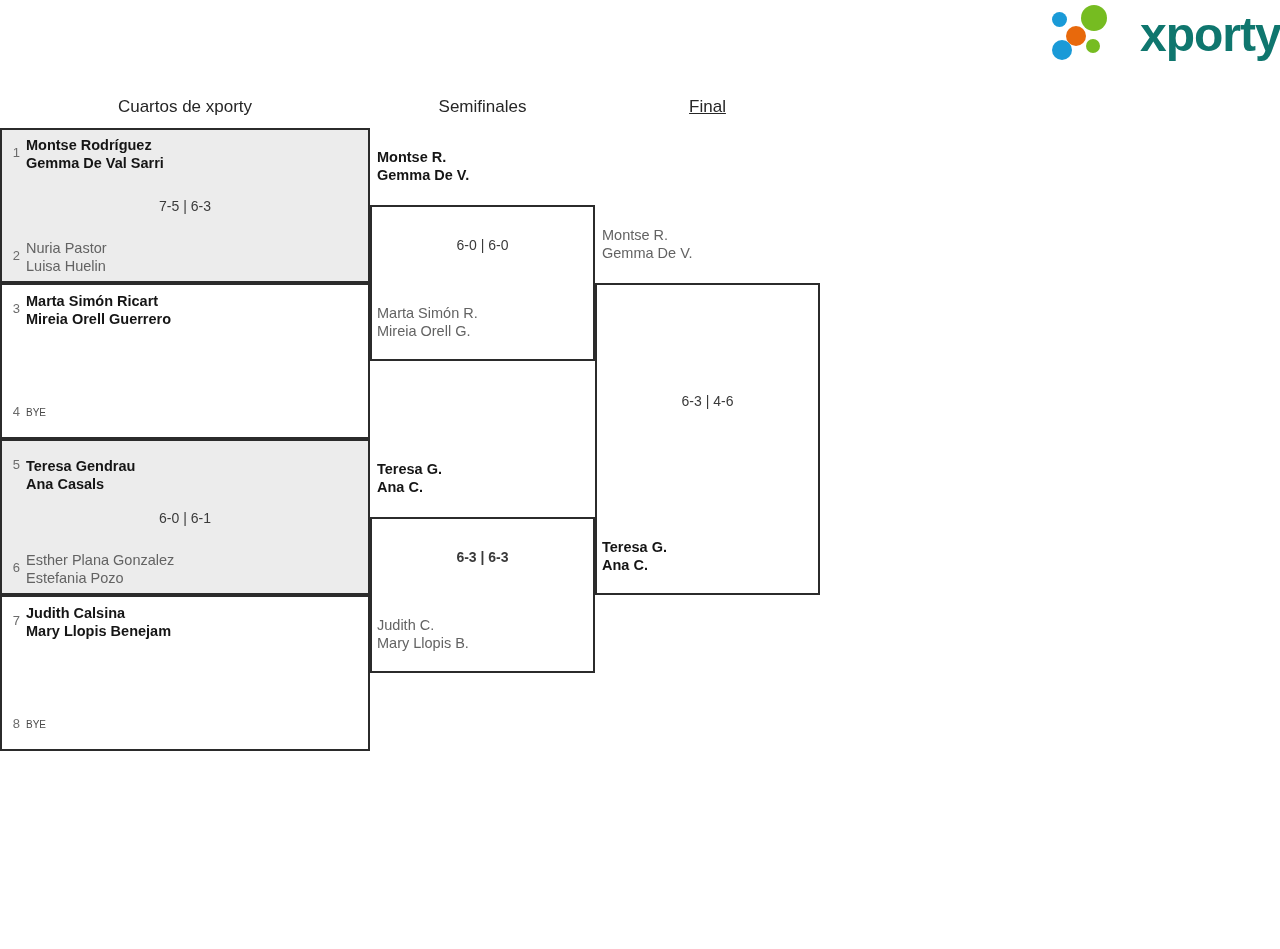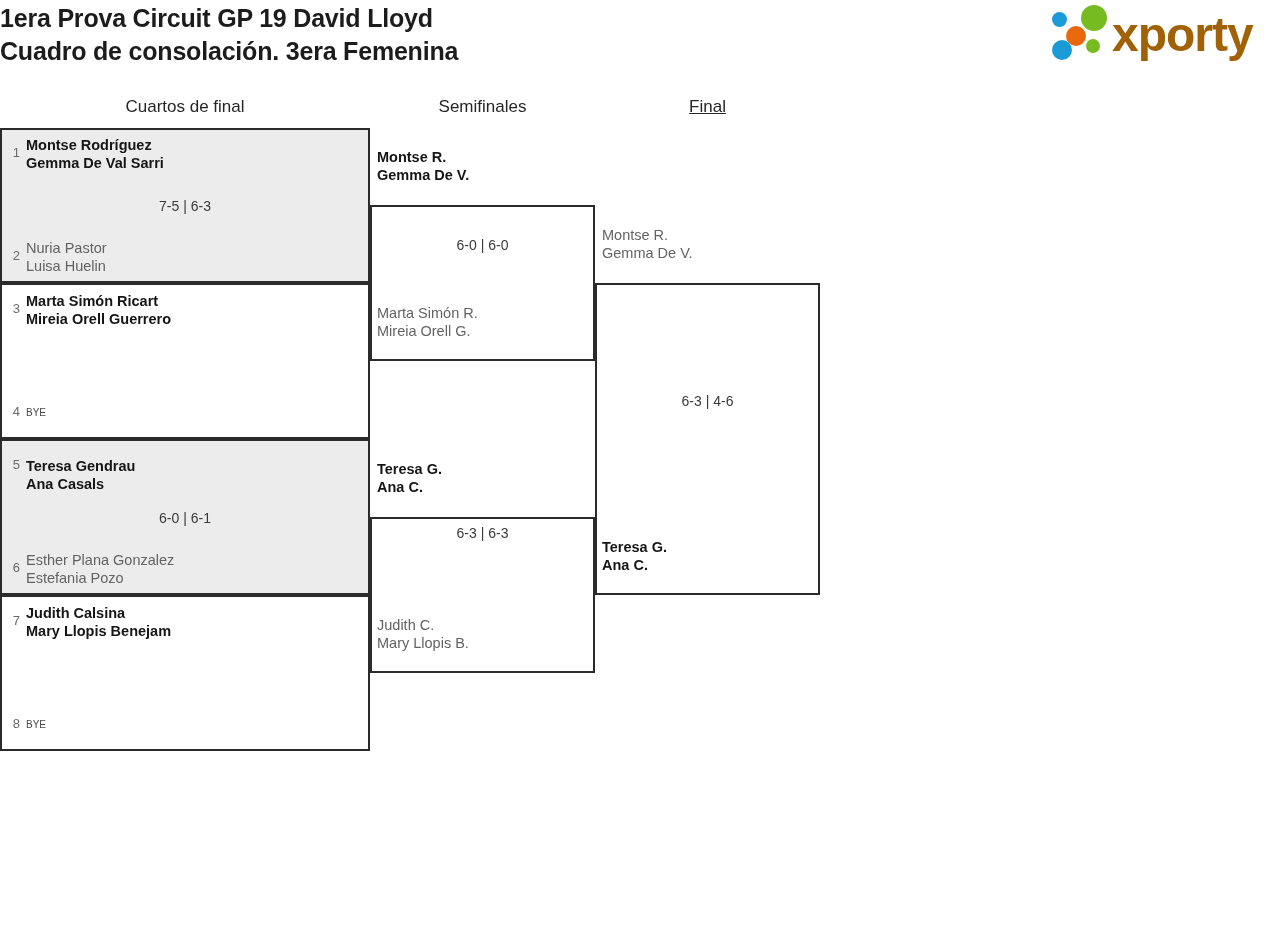--- a/index.html
+++ b/index.html
@@ -107,34 +107,32 @@
     position: absolute;
     font-size: 10px;
     color: #4a4a4a;
     line-height: 18px;
   }
 </style>
 </head>
 <body>
 
 <div id="header">
-  <div id="title">1era Prova Circuit GP 19 David Lloyd
-Cuadro de consolación. 3era Femenina</div>
 
   <div id="logo">
     <span class="logo-dot" style="left:2px; top:8px; width:15px; height:15px; background:#1a9ad7;"></span>
     <span class="logo-dot" style="left:16px; top:22px; width:20px; height:20px; background:#e8690c;"></span>
     <span class="logo-dot" style="left:31px; top:1px; width:26px; height:26px; background:#76bc21;"></span>
     <span class="logo-dot" style="left:2px; top:36px; width:20px; height:20px; background:#1a9ad7;"></span>
     <span class="logo-dot" style="left:36px; top:35px; width:14px; height:14px; background:#76bc21;"></span>
-    <span id="logo-text" style="color:#a16207;">xporty</span>
+    <span id="logo-text" style="color:#0f766e;margin-left:28px;">xporty</span>
   </div>
 </div>
 
-<div class="col-head" id="head-qf">Cuartos de final</div>
+<div class="col-head" id="head-qf">Cuartos de xporty</div>
 <div class="col-head" id="head-sf">Semifinales</div>
 <div class="col-head" id="head-f">Final</div>
 
 <div id="bracket">
 
   <div class="mbox shaded" style="left:0px; top:0px; width:370px; height:155px;"></div>
   <div class="seed" style="left:4px; top:17px;">1</div>
   <div class="team win" style="left:26px; top:8px;">Montse Rodríguez
 Gemma De Val Sarri</div>
   <div class="score" style="left:0px; top:69px; width:370px;">7-5 | 6-3</div>
@@ -170,21 +168,21 @@
   <div class="mbox" style="left:370px; top:77px; width:225px; height:156px;"></div>
   <div class="team win" style="left:377px; top:20px;">Montse R.
 Gemma De V.</div>
   <div class="score" style="left:370px; top:108px; width:225px;">6-0 | 6-0</div>
   <div class="team lose" style="left:377px; top:176px;">Marta Simón R.
 Mireia Orell G.</div>
 
   <div class="mbox" style="left:370px; top:389px; width:225px; height:156px;"></div>
   <div class="team win" style="left:377px; top:332px;">Teresa G.
 Ana C.</div>
-  <div class="score" style="left:370px; top:396px; width:225px;">6-3 | 6-3</div>
+  <div class="score" style="left:370px; top:420px; width:225px;font-weight:bold;">6-3 | 6-3</div>
   <div class="team lose" style="left:377px; top:488px;">Judith C.
 Mary Llopis B.</div>
 
   <div class="mbox" style="left:595px; top:155px; width:225px; height:312px;"></div>
   <div class="team lose" style="left:602px; top:98px;">Montse R.
 Gemma De V.</div>
   <div class="score" style="left:595px; top:264px; width:225px;">6-3 | 4-6</div>
   <div class="team win" style="left:602px; top:410px;">Teresa G.
 Ana C.</div>
 

